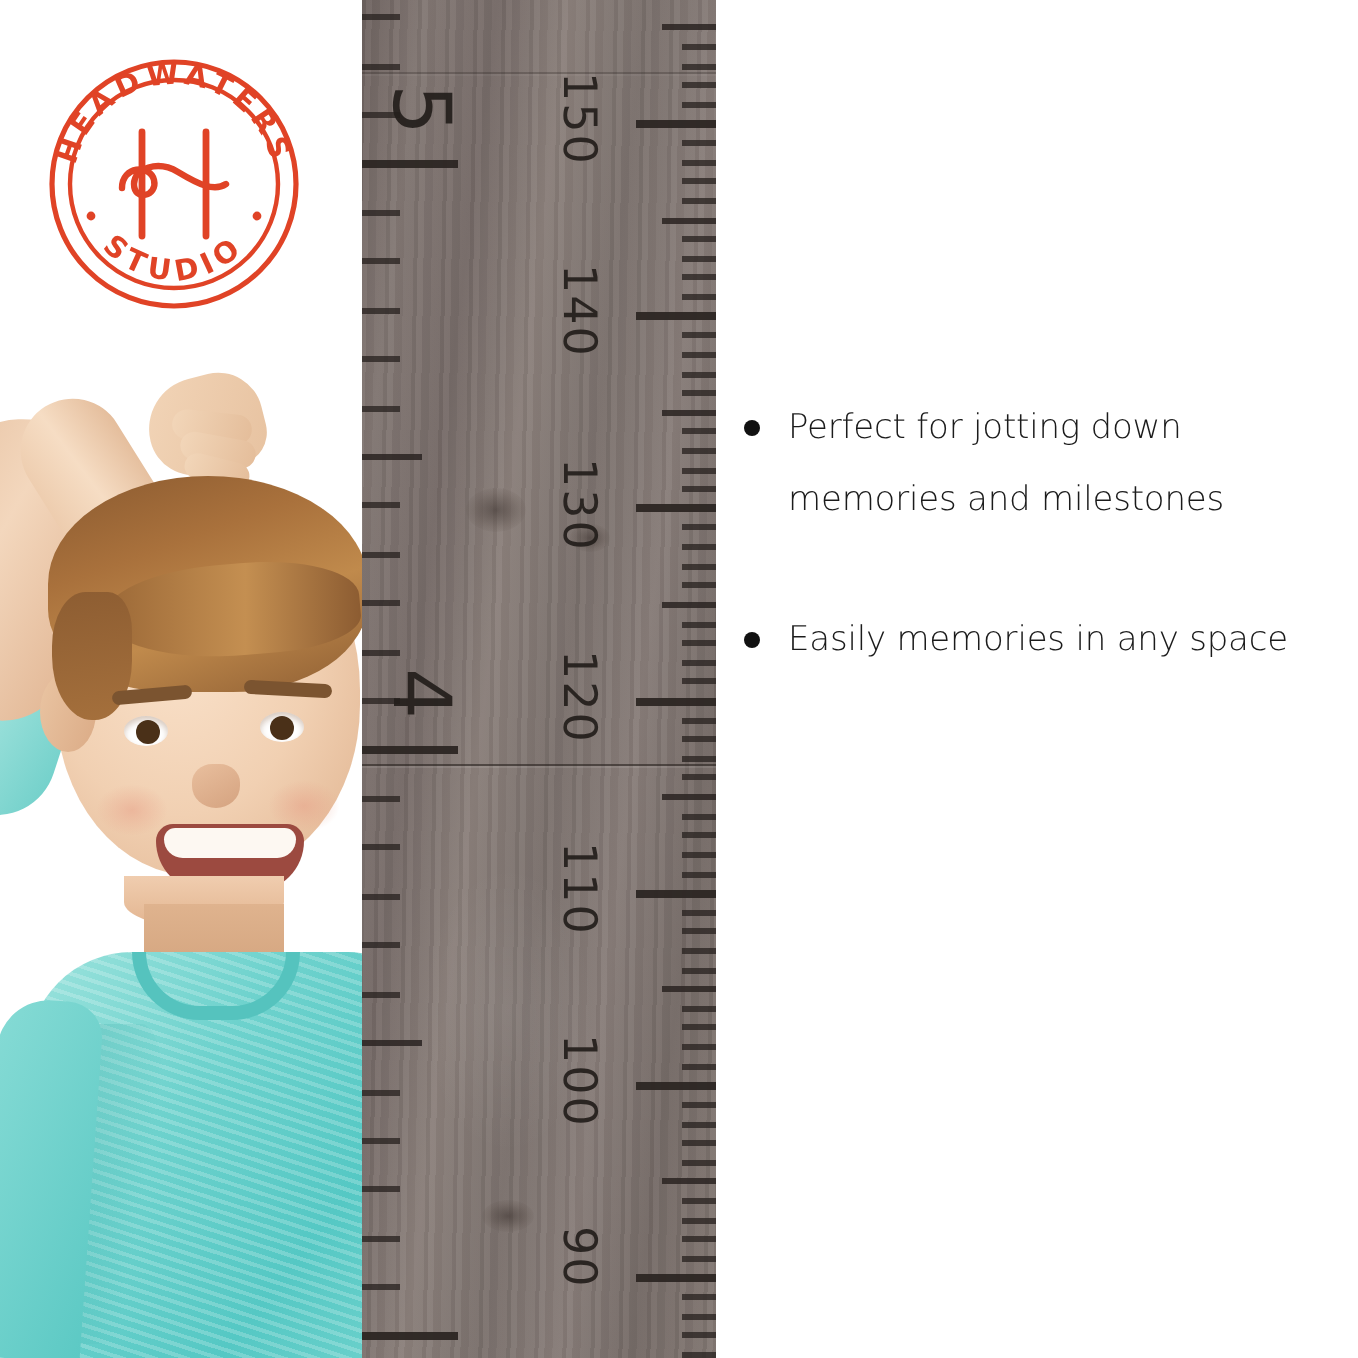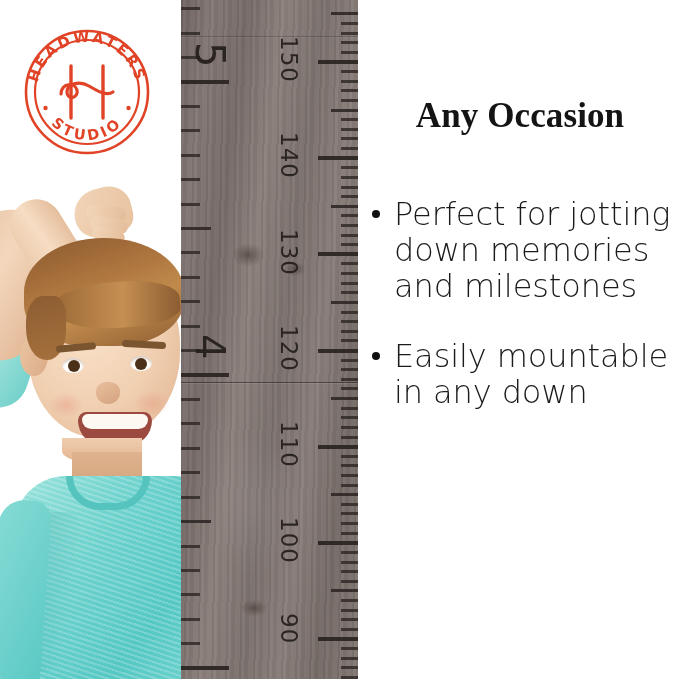--- a/index.html
+++ b/index.html
@@ -283,21 +283,21 @@
     position:absolute; left:8px; top:196px;
     width:310px;
     list-style:none;
   }
   #bullets li {
     position:relative;
     padding-left:28px;
     margin-bottom:34px;
     font-family:"DejaVu Sans", sans-serif;
     font-weight:300;
-    font-size:32px;
+    font-size:17px;
     line-height:36px;
     color:#1b1b1b;
     letter-spacing:-.1px;
   }
   #bullets li::before {
     content:"";
     position:absolute;
     left:6px; top:14px;
     width:8px; height:8px;
     background:#111111;
@@ -477,29 +477,28 @@
         <div class="num cm" style="left: 121px; top: 421px;">110</div>
         <div class="num cm" style="left: 121px; top: 517px;">100</div>
         <div class="num cm" style="left: 121px; top: 613px;">90</div>
       </div>
   </div>
 
   <div id="copy">
 
     <h1 id="headline">
       <br>
-      <span>Any Occasion</span>
     </h1>
 
     <ul id="bullets">
       <li>
         <span>Perfect for jotting down memories and milestones</span>
       </li>
       <li>
-        <span>Easily mountable in any down</span>
+        <span>Easily memories in any space</span>
       </li>
     </ul>
   </div>
 
   <div id="logo">
     <svg viewBox="0 0 140 140" xmlns="http://www.w3.org/2000/svg">
       <defs>
         <path id="arcTop" d="M 20,70 A 50,50 0 0 1 120,70"></path>
         <path id="arcBottom" d="M 22,70 A 48,48 0 0 0 118,70"></path>
       </defs>

